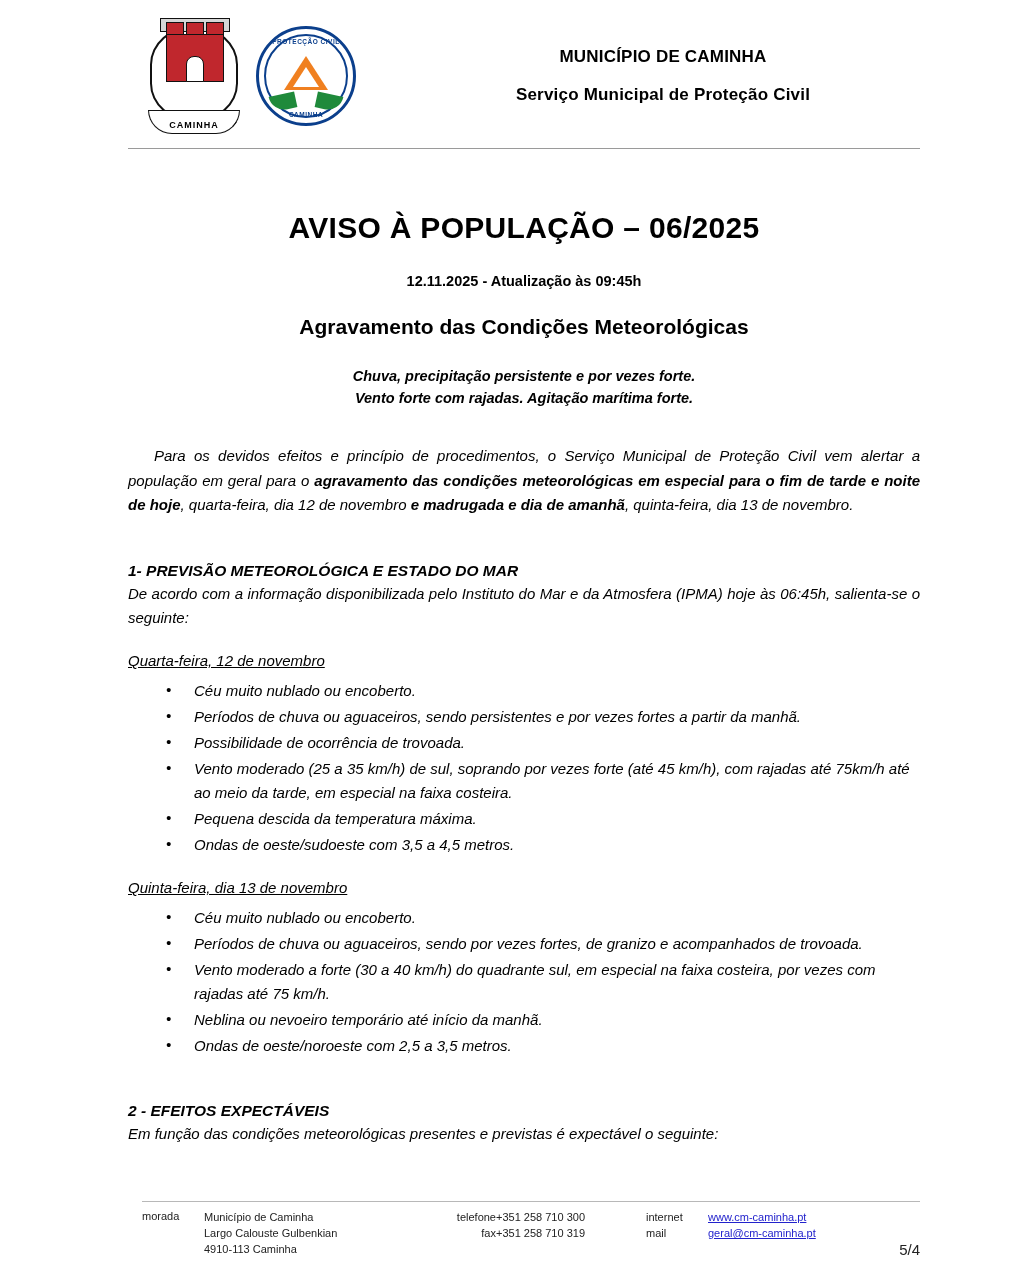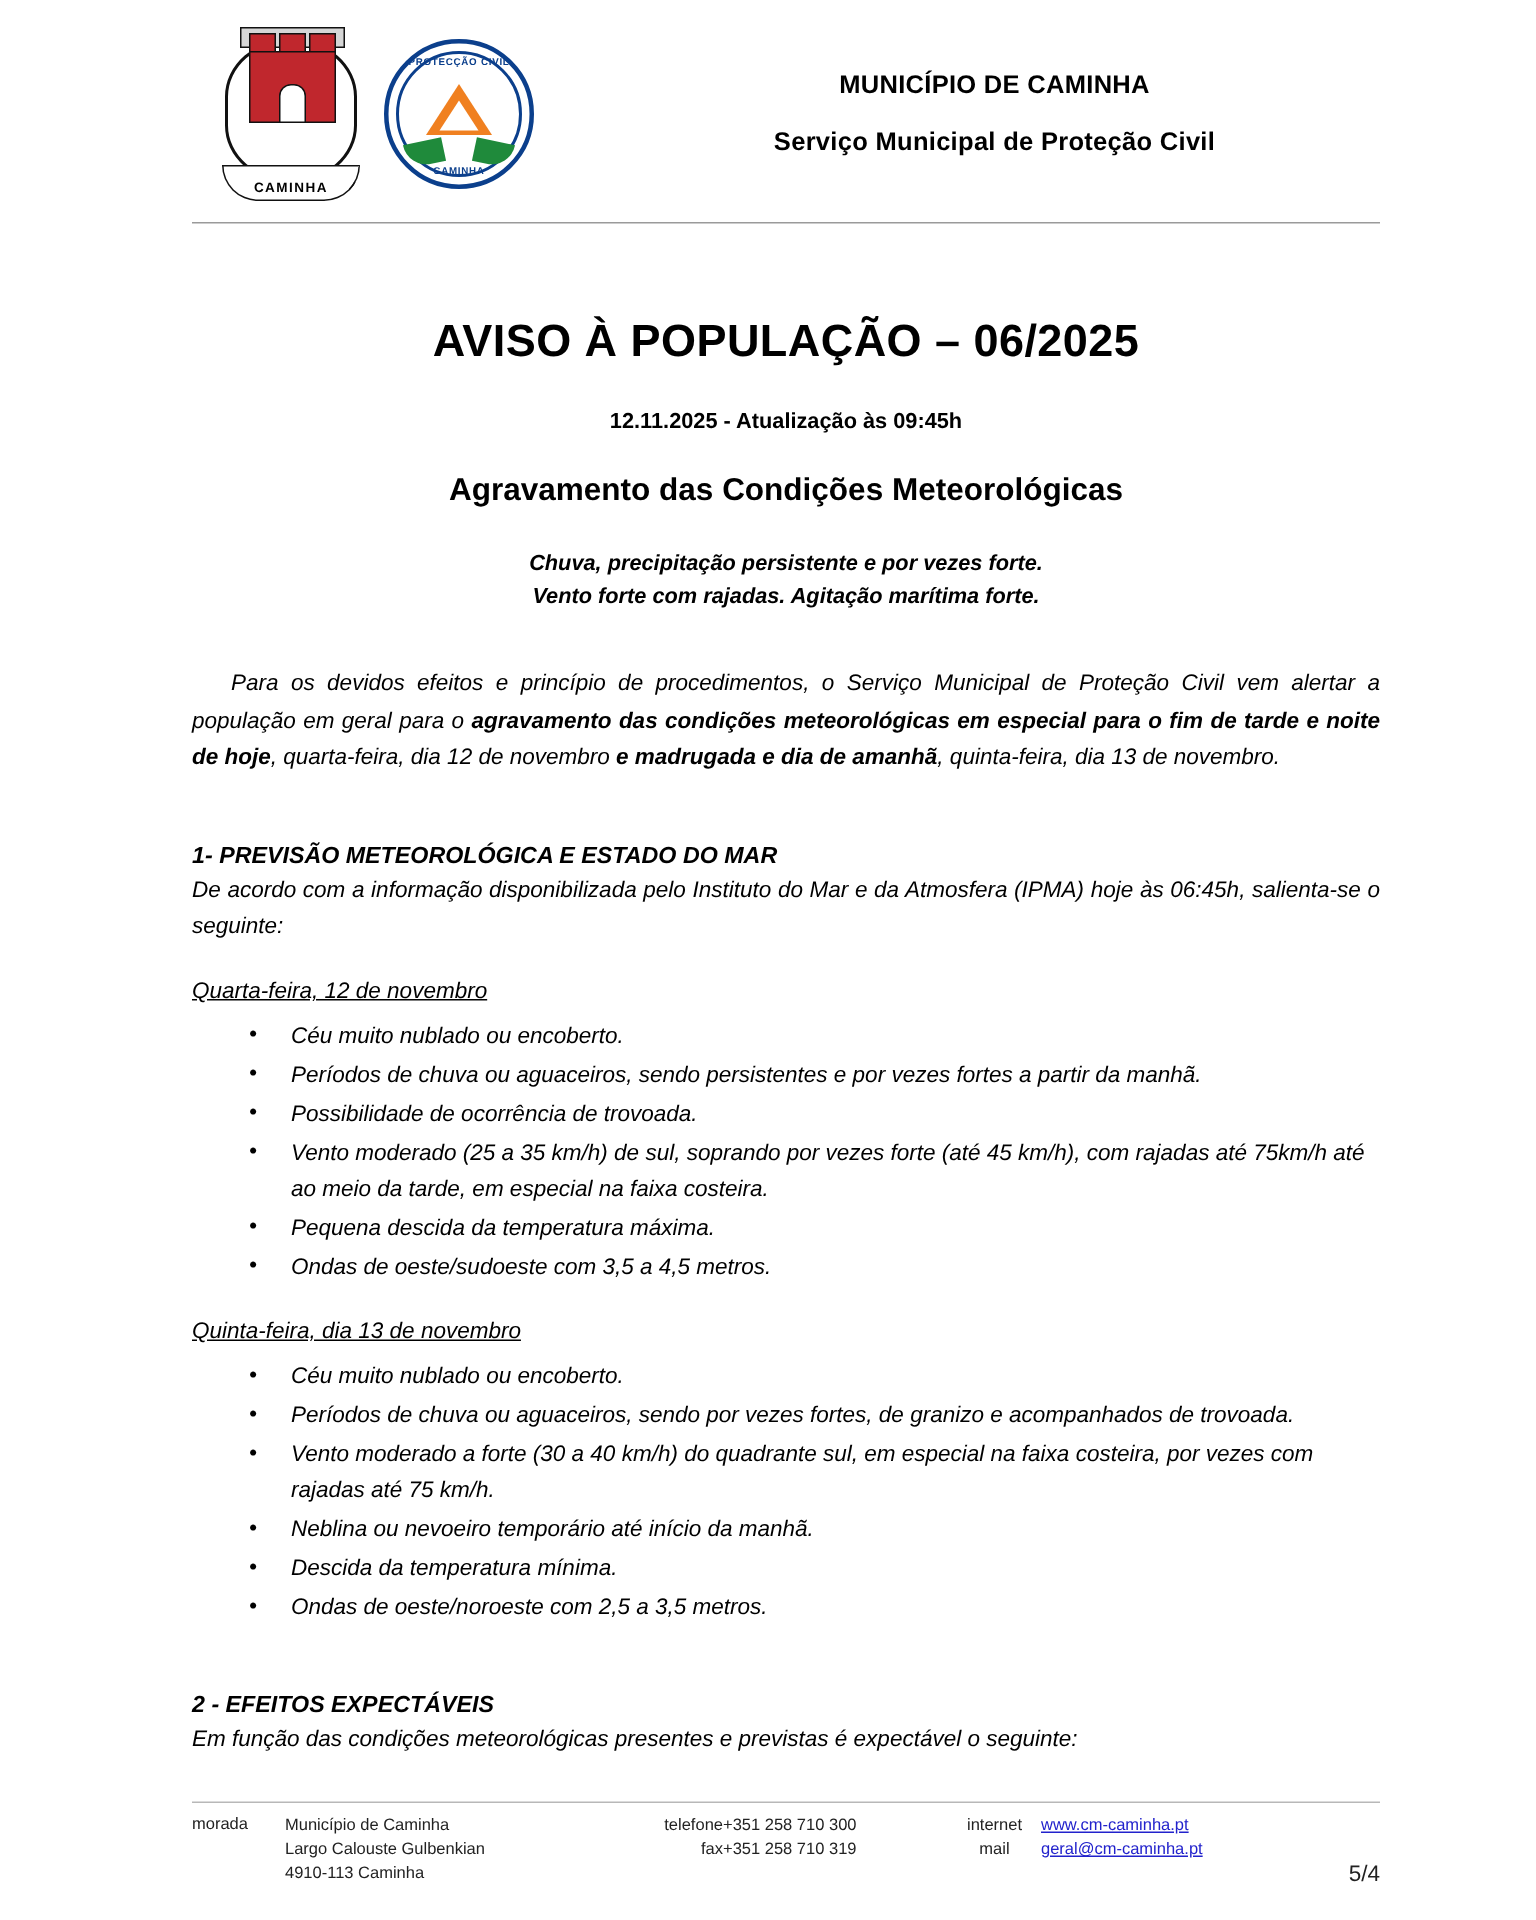--- a/index.html
+++ b/index.html
@@ -151,21 +151,21 @@
     font-size: 15px;
   }
 
   .section2 {
     margin-top: 44px;
   }
 
   
   .footer {
     position: absolute;
-    left: 128px;
+    left: 142px;
     right: 104px;
     bottom: 22px;
   }
   .footer-rule {
     border-top: 1px solid #b8b8b8;
     margin-bottom: 8px;
   }
   .footer-inner {
     display: flex;
     align-items: flex-start;
@@ -187,21 +187,20 @@
     line-height: 1.45;
     text-align: right;
   }
   .fcol-tel-values {
     flex: 0 0 150px;
     line-height: 1.45;
   }
   .fcol-net-labels {
     flex: 0 0 62px;
     line-height: 1.45;
-    text-align: center;
   }
   .fcol-net-values {
     flex: 1;
     line-height: 1.45;
   }
   .fcol-net-values a {
     color: #2222cc;
     text-decoration: underline;
     margin-top: 45px;
   }
@@ -391,21 +390,20 @@
     <li>Pequena descida da temperatura máxima.</li>
     <li>Ondas de oeste/sudoeste com 3,5 a 4,5 metros.</li>
   </ul>
 
   <div class="day-heading">Quinta-feira, dia 13 de novembro</div>
   <ul class="bullets">
     <li>Céu muito nublado ou encoberto.</li>
     <li>Períodos de chuva ou aguaceiros, sendo por vezes fortes, de granizo e acompanhados de trovoada.</li>
     <li>Vento moderado a forte (30 a 40 km/h) do quadrante sul, em especial na faixa costeira, por vezes com rajadas até 75 km/h.</li>
     <li>Neblina ou nevoeiro temporário até início da manhã.</li>
-    <li>Descida da temperatura mínima.</li>
     <li>Ondas de oeste/noroeste com 2,5 a 3,5 metros.</li>
   </ul>
 
   <div class="section-heading section2">2 - EFEITOS EXPECTÁVEIS</div>
   <div class="section-note">Em função das condições meteorológicas presentes e previstas é expectável o seguinte:</div>
 
   <div class="footer">
     <div class="footer-rule"></div>
     <div class="footer-inner">
       <div class="fcol-label">morada</div>

